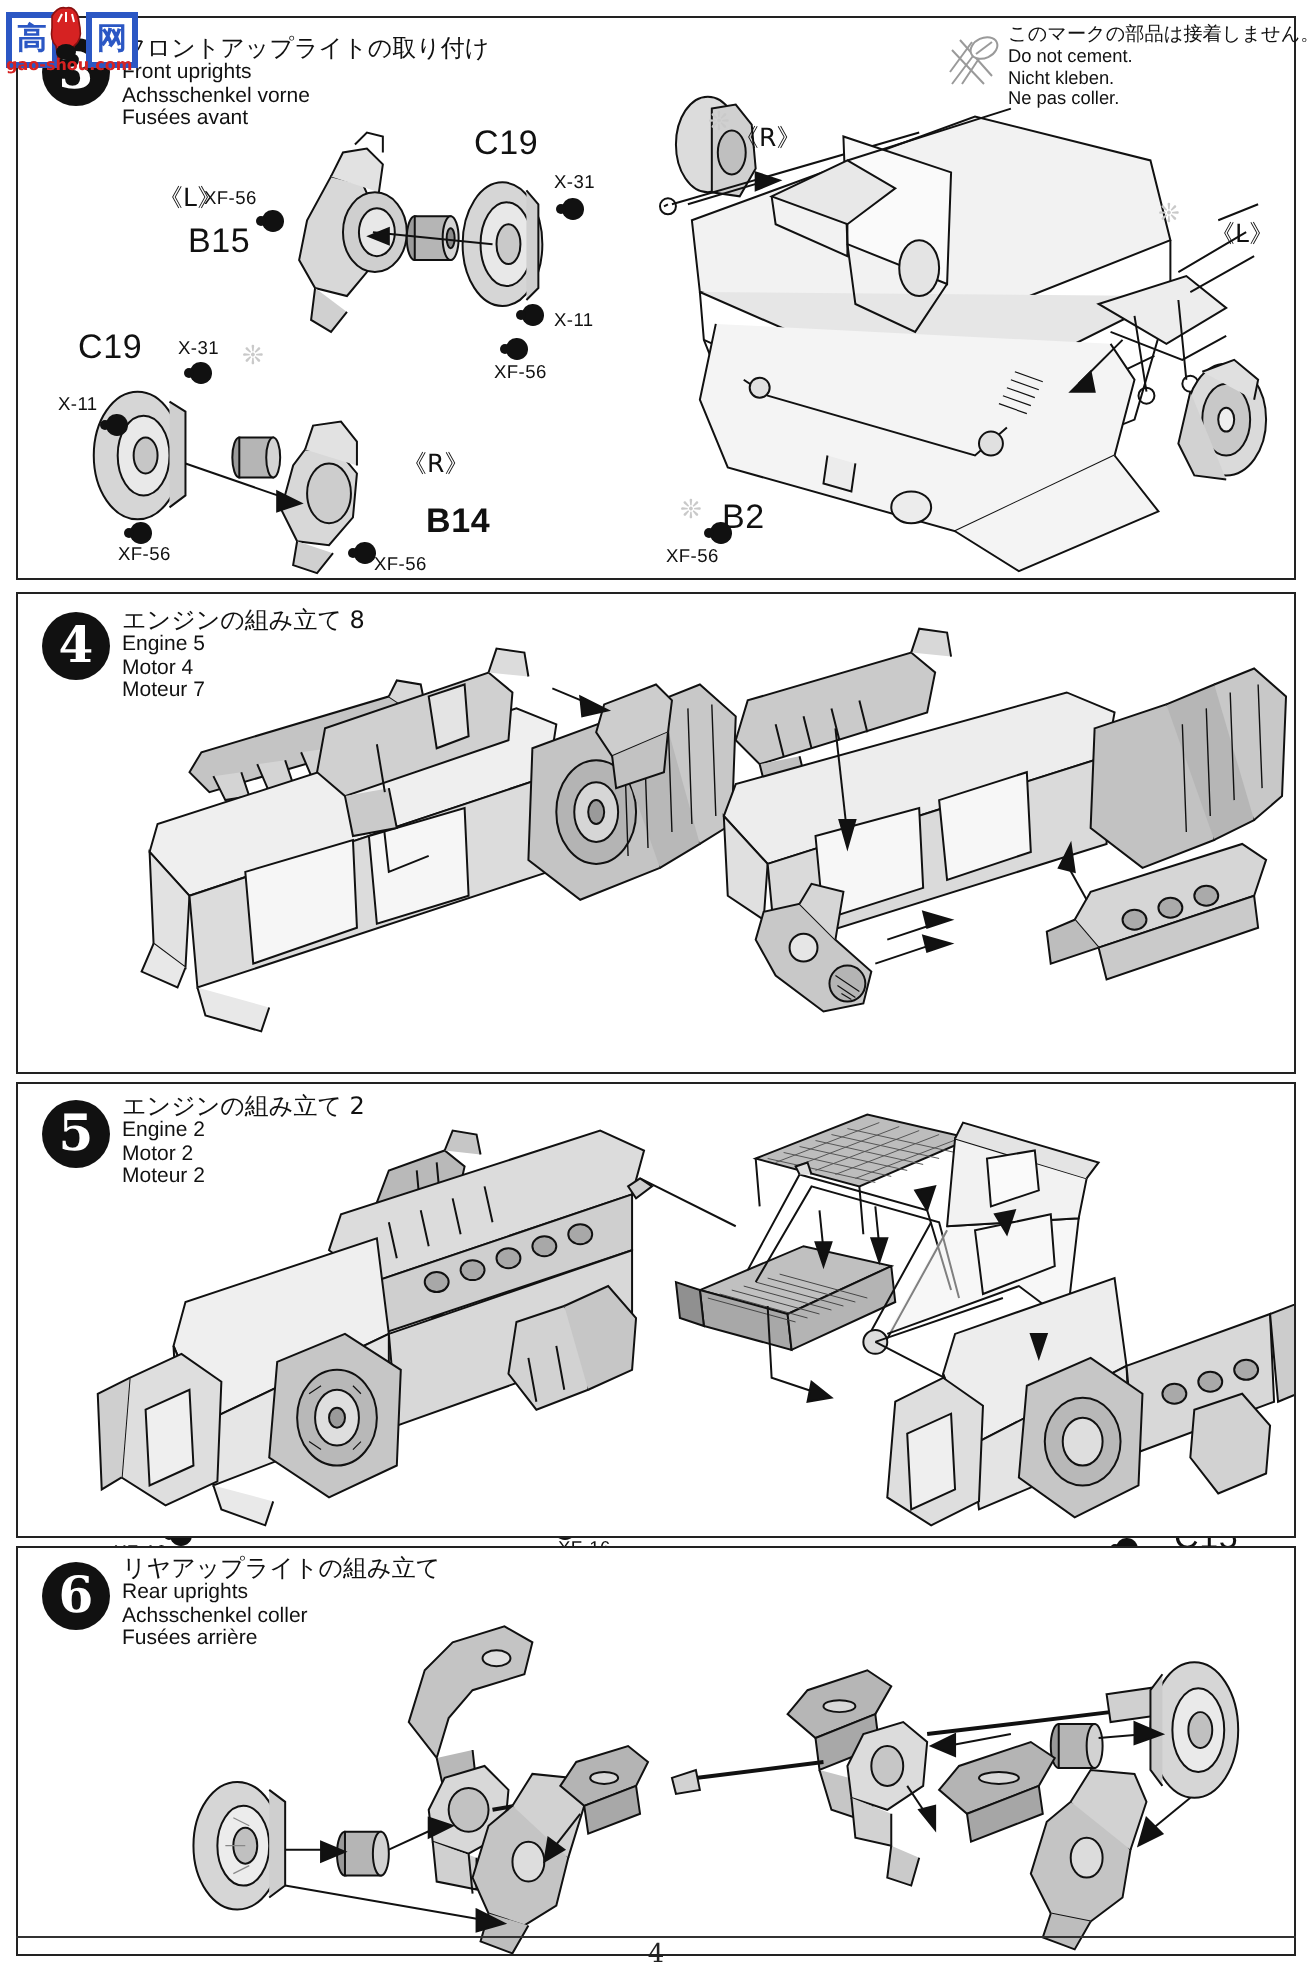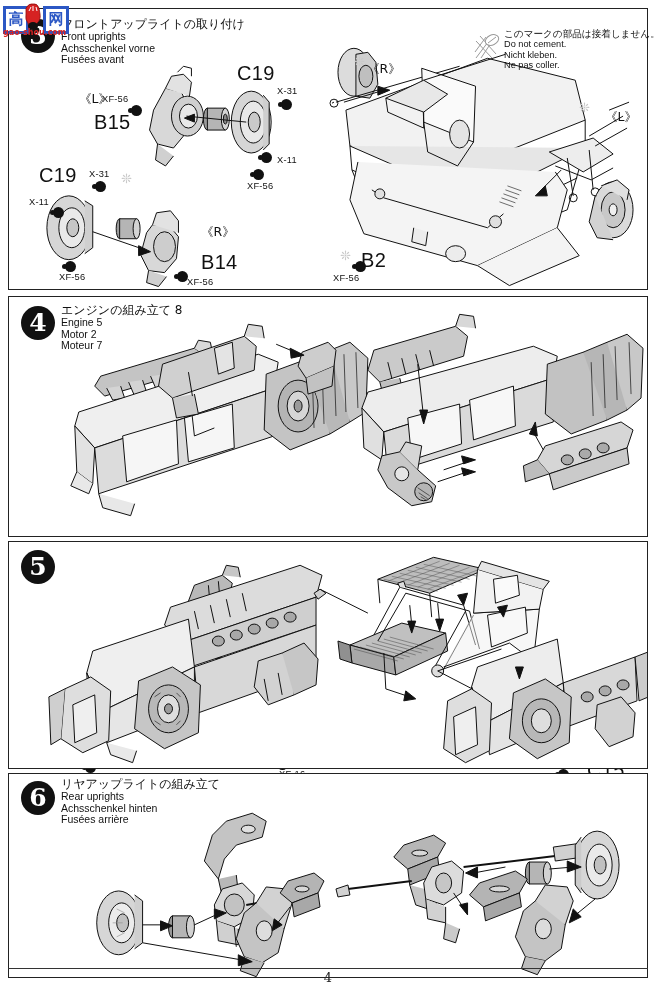--- a/index.html
+++ b/index.html
@@ -33,28 +33,28 @@
 
   .stepnum{position:absolute;width:34px;height:34px;border-radius:50%;background:#111;
            color:#fff;font-size:25px;font-weight:bold;text-align:center;line-height:34px;
            font-family:"DejaVu Serif",serif;}
   .sthead{position:absolute;}
   .jp{font-size:12px;line-height:13px;letter-spacing:0px;white-space:nowrap;
       font-family:"DejaVu Sans",sans-serif;}
   .en{font-size:10.5px;line-height:11.6px;white-space:nowrap;}
 
   
-  .notice{position:absolute;left:472px;top:12px;width:176px;height:52px;margin-top:16px;}
+  .notice{position:absolute;left:472px;top:12px;width:176px;height:52px;}
   .notice .nt{position:absolute;left:32px;top:0px;}
   .notice .nt .jp{font-size:9.6px;line-height:11px;}
   .notice .nt .en{font-size:9.2px;line-height:10.6px;}
 
   
   .lbl{position:absolute;white-space:nowrap;}
-  .part{font-size:20px;font-weight:normal;font-family:"Liberation Sans",sans-serif;letter-spacing:.3px;}
+  .part{font-size:17px;font-weight:normal;font-family:"Liberation Sans",sans-serif;letter-spacing:.3px;}
   .paint{font-size:9.3px;letter-spacing:.2px;}
   .side{font-size:12.5px;font-family:"DejaVu Sans",sans-serif;}
   .pcap .jp{font-size:9.6px;line-height:10.6px;}
   .pcap .en{font-size:9.2px;line-height:10.2px;}
   .mix{font-size:9.3px;line-height:10.6px;white-space:nowrap;}
 
   
   .dot{position:absolute;width:11px;height:11px;background:#111;border-radius:48% 52% 50% 50%;}
   .dot::after{content:"";position:absolute;left:-3px;top:3px;width:5px;height:5px;
               background:#111;border-radius:50%;}
@@ -217,21 +217,21 @@
     <div class="lbl paint" style="left:93px;top:85px;">XF-56</div>
     <div class="lbl part" style="left:85px;top:102px;">B15</div>
     <div class="lbl part" style="left:228px;top:53px;">C19</div>
     <div class="lbl paint" style="left:268px;top:77px;">X-31</div>
     <div class="lbl paint" style="left:268px;top:146px;">X-11</div>
     <div class="lbl paint" style="left:238px;top:172px;">XF-56</div>
     <div class="lbl part" style="left:30px;top:155px;">C19</div>
     <div class="lbl paint" style="left:80px;top:160px;">X-31</div>
     <div class="lbl paint" style="left:20px;top:188px;">X-11</div>
     <div class="lbl paint" style="left:50px;top:263px;">XF-56</div>
-    <div class="lbl part" style="left:192px;top:242px;">B14</div>
+    <div class="lbl part" style="left:204px;top:242px;font-weight:bold;">B14</div>
     <div class="lbl paint" style="left:178px;top:268px;">XF-56</div>
     <div class="lbl side" style="left:192px;top:215px;">《R》</div>
     <div class="lbl side" style="left:358px;top:52px;">《R》</div>
     <div class="lbl side" style="left:596px;top:100px;">《L》</div>
     <div class="lbl part" style="left:352px;top:240px;text-align:center;">B2</div>
     <div class="lbl paint" style="left:324px;top:264px;">XF-56</div>
 
     <div class="dot" style="left:122px;top:96px;"></div>
     <div class="dot" style="left:272px;top:90px;"></div>
     <div class="dot" style="left:252px;top:143px;"></div>
@@ -257,21 +257,21 @@
       <div class="en">Nicht kleben.</div>
       <div class="en">Ne pas coller.</div>
     </div>
   </div>
 
   <div class="panel p4">
     <div class="stepnum" style="left:12px;top:9px;">4</div>
     <div class="sthead" style="left:52px;top:7px;">
       <div class="jp">エンジンの組み立て 8</div>
       <div class="en">Engine 5</div>
-      <div class="en">Motor 2</div>
+      <div class="en">Motor 4</div>
       <div class="en">Moteur 7</div>
     </div>
 
     <svg class="dw" viewBox="0 0 640 237">
       <g fill="none" stroke="#111" stroke-width="1">
 
         <g transform="translate(86,68)">
           <path d="M0 20 L6 10 L100 -18 L112 -10 L106 2 L10 30 Z" fill="#c4c4c4"></path>
           <path d="M12 22 L18 34 L30 32 L26 20 M34 16 L40 30 L52 26 L48 14 M56 10 L62 24 L74 20 L70 8" fill="#d4d4d4"></path>
           <path d="M100 -18 L104 -26 L116 -24 L118 -14 L112 -10" fill="#d8d8d8"></path>
@@ -411,20 +411,26 @@
     <div class="dot" style="left:371px;top:435px;"></div>
     <div class="dot" style="left:400px;top:430px;"></div>
     <div class="dot" style="left:441px;top:489px;"></div>
     <div class="dot" style="left:592px;top:441px;"></div>
     <div class="dot" style="left:549px;top:472px;"></div>
     <div class="dot" style="left:583px;top:479px;"></div>
   </div>
 
   <div class="panel p5">
     <div class="stepnum" style="left:12px;top:8px;">5</div>
+    <div class="sthead" style="left:52px;top:5px;">
+      <div class="jp">エンジンの組み立て 2</div>
+      <div class="en">Engine 2</div>
+      <div class="en">Motor 2</div>
+      <div class="en">Moteur 2</div>
+    </div>
 
     <svg class="dw" viewBox="0 0 640 224">
       <g fill="none" stroke="#111" stroke-width="1">
 
         <g transform="translate(60,70)">
 
           <g transform="translate(120,-30)">
             <path d="M0 18 L6 2 L34 -8 L44 0 L40 18 L10 30 Z" fill="#b9b9b9"></path>
             <path d="M10 30 L12 44 L40 34 L40 18" fill="#adadad"></path>
             <path d="M20 2 L22 24 M30 -2 L32 20"></path>
@@ -538,21 +544,21 @@
       </g>
     </svg>
 
   </div>
 
   <div class="panel p6">
     <div class="stepnum" style="left:12px;top:7px;">6</div>
     <div class="sthead" style="left:52px;top:4px;">
       <div class="jp">リヤアップライトの組み立て</div>
       <div class="en">Rear uprights</div>
-      <div class="en">Achsschenkel hinten</div>
+      <div class="en">Achsschenkel coller</div>
       <div class="en">Fusées arrière</div>
     </div>
 
     <svg class="dw" viewBox="0 0 640 201">
       <g fill="none" stroke="#111" stroke-width="1">
 
         <g transform="translate(196,36)">
           <path d="M0 50 L8 24 L22 10 L48 2 L62 10 L58 26 L32 34 L20 48 L14 68 Z" fill="#c4c4c4"></path>
           <path d="M14 68 L18 86 L34 82 L32 64" fill="#b8b8b8"></path>
           <ellipse cx="44" cy="18" rx="7" ry="4" fill="#e0e0e0"></ellipse>

